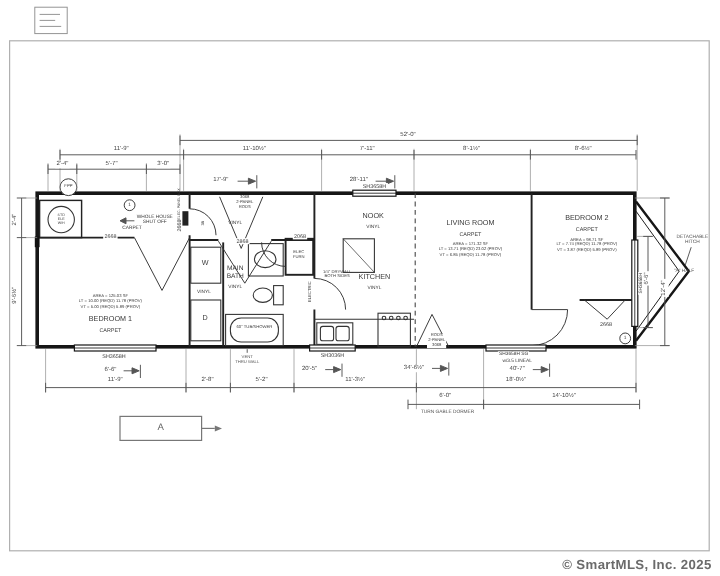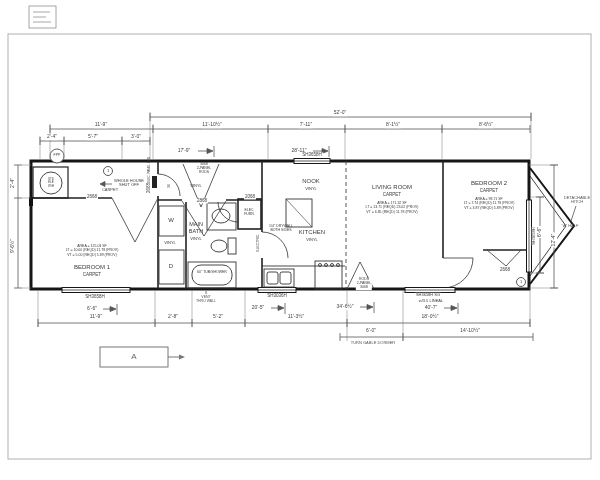--- a/index.html
+++ b/index.html
@@ -282,13 +282,14 @@
   <div class="lbl block t35 bgw" style="left:249px;top:213px;">
     <div>ELEC</div>
     <div>FURN</div>
   </div>
   <div class="lbl block t35" style="left:206px;top:300px;color:#555;">
     <div>VENT</div>
     <div>THRU WALL</div>
   </div>
   <div class="lbl t8" style="left:134px;top:357px;color:#666;">A</div>
 
+  <div id="watermark">© SmartMLS, Inc. 2025</div>
 </div>
 
 </body></html>

